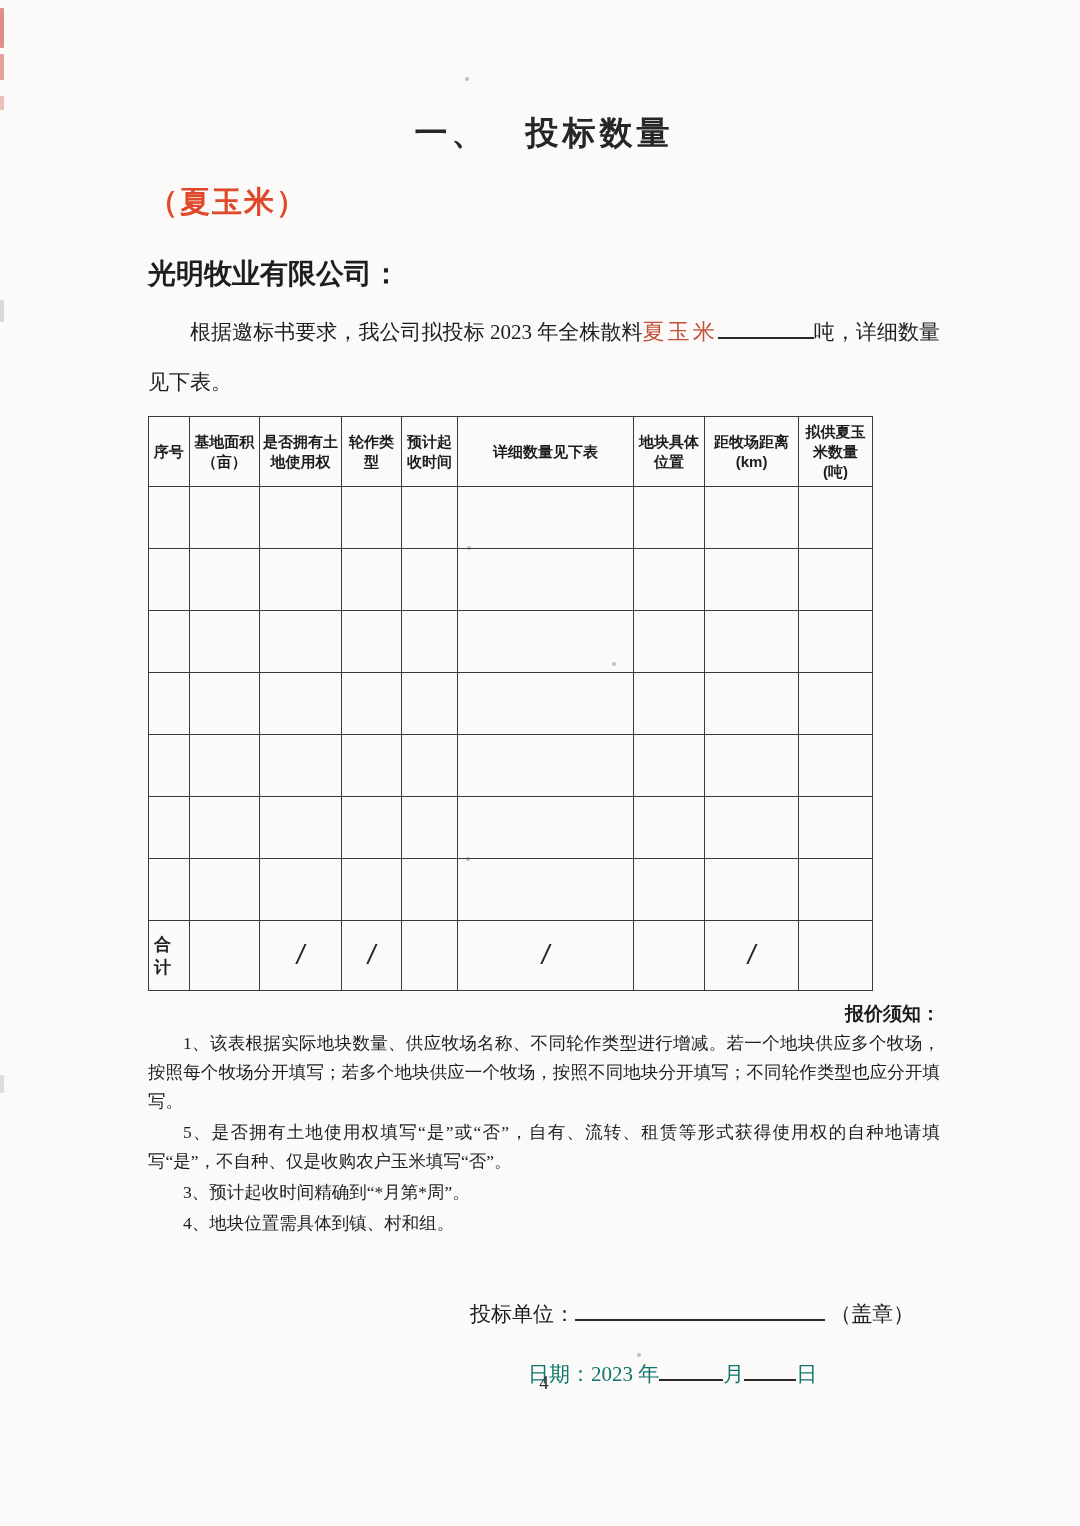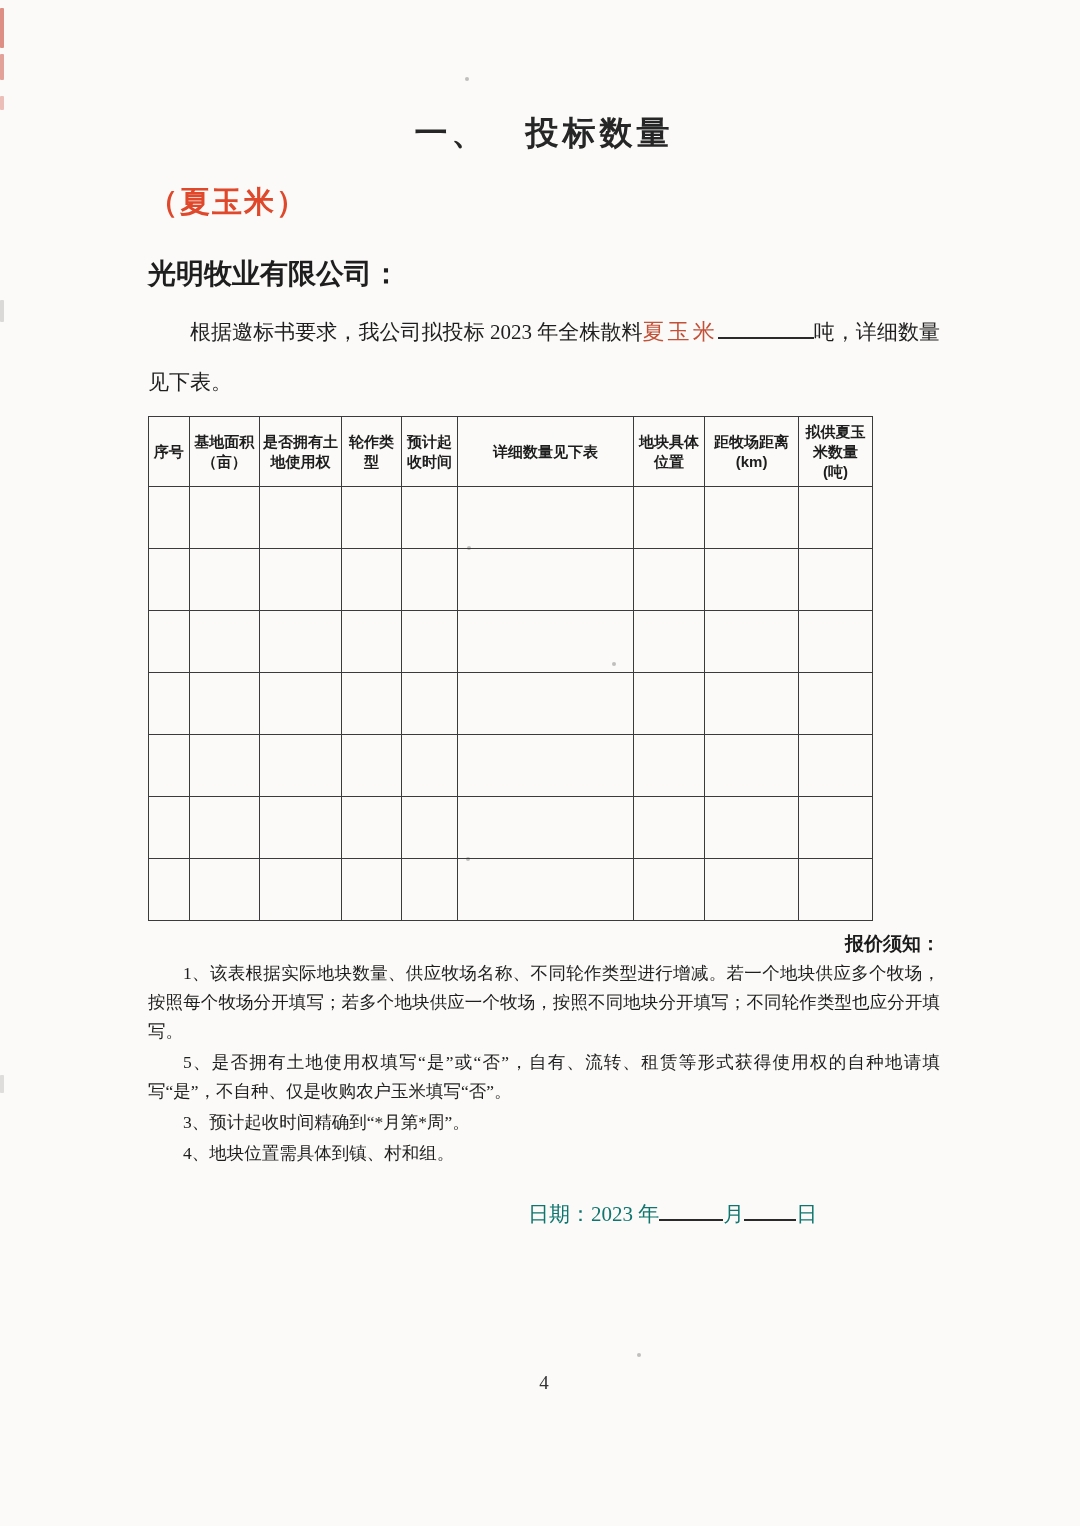--- a/index.html
+++ b/index.html
@@ -240,27 +240,39 @@
             <td></td>
             <td></td>
             <td></td>
             <td></td>
             <td></td>
             <td></td>
             <td></td>
             <td></td>
             <td></td>
           </tr>
+          <tr class="total-row">
+            <td class="total-label">合计</td>
+            <td class="slash-cell"></td>
+            <td class="slash-cell">/</td>
+            <td class="slash-cell">/</td>
+            <td class="slash-cell"></td>
+            <td class="slash-cell">/</td>
+            <td class="slash-cell"></td>
+            <td class="slash-cell">/</td>
+            <td class="slash-cell"></td>
+          </tr>
         </tbody>
       </table>
 
     <p class="notes-heading">报价须知：</p>
     <p class="note-item">1、该表根据实际地块数量、供应牧场名称、不同轮作类型进行增减。若一个地块供应多个牧场，按照每个牧场分开填写；若多个地块供应一个牧场，按照不同地块分开填写；不同轮作类型也应分开填写。</p>
     <p class="note-item">5、是否拥有土地使用权填写“是”或“否”，自有、流转、租赁等形式获得使用权的自种地请填写“是”，不自种、仅是收购农户玉米填写“否”。</p>
     <p class="note-item">3、预计起收时间精确到“*月第*周”。</p>
     <p class="note-item">4、地块位置需具体到镇、村和组。</p>
 
+    <div class="sig-row"><span>投标单位：</span><span class="blank sig-blank"></span> <span>（盖章）</span></div>
 
     <div class="date-row"><span>日期：2023 年</span><span class="blank date-blank-month"></span><span>月</span><span class="blank date-blank-day"></span><span>日</span></div>
 
     <div class="page-number">4</div>
   </div>
 </div>
 
 </body></html>

